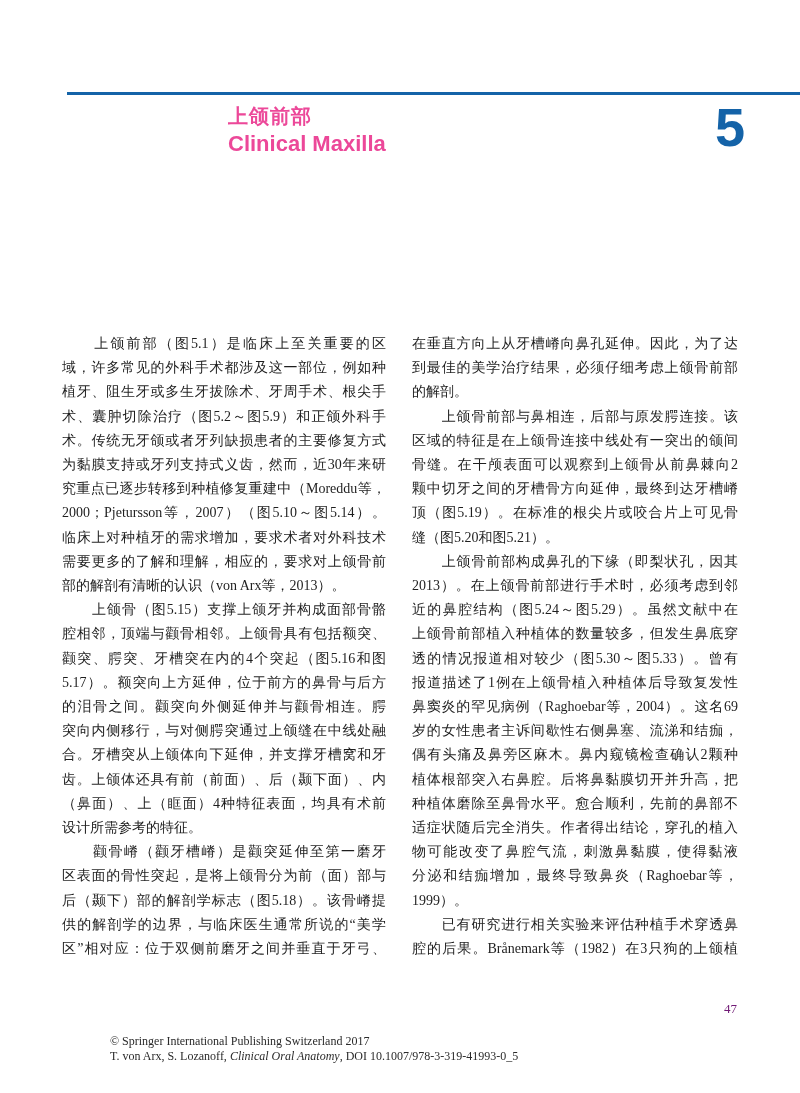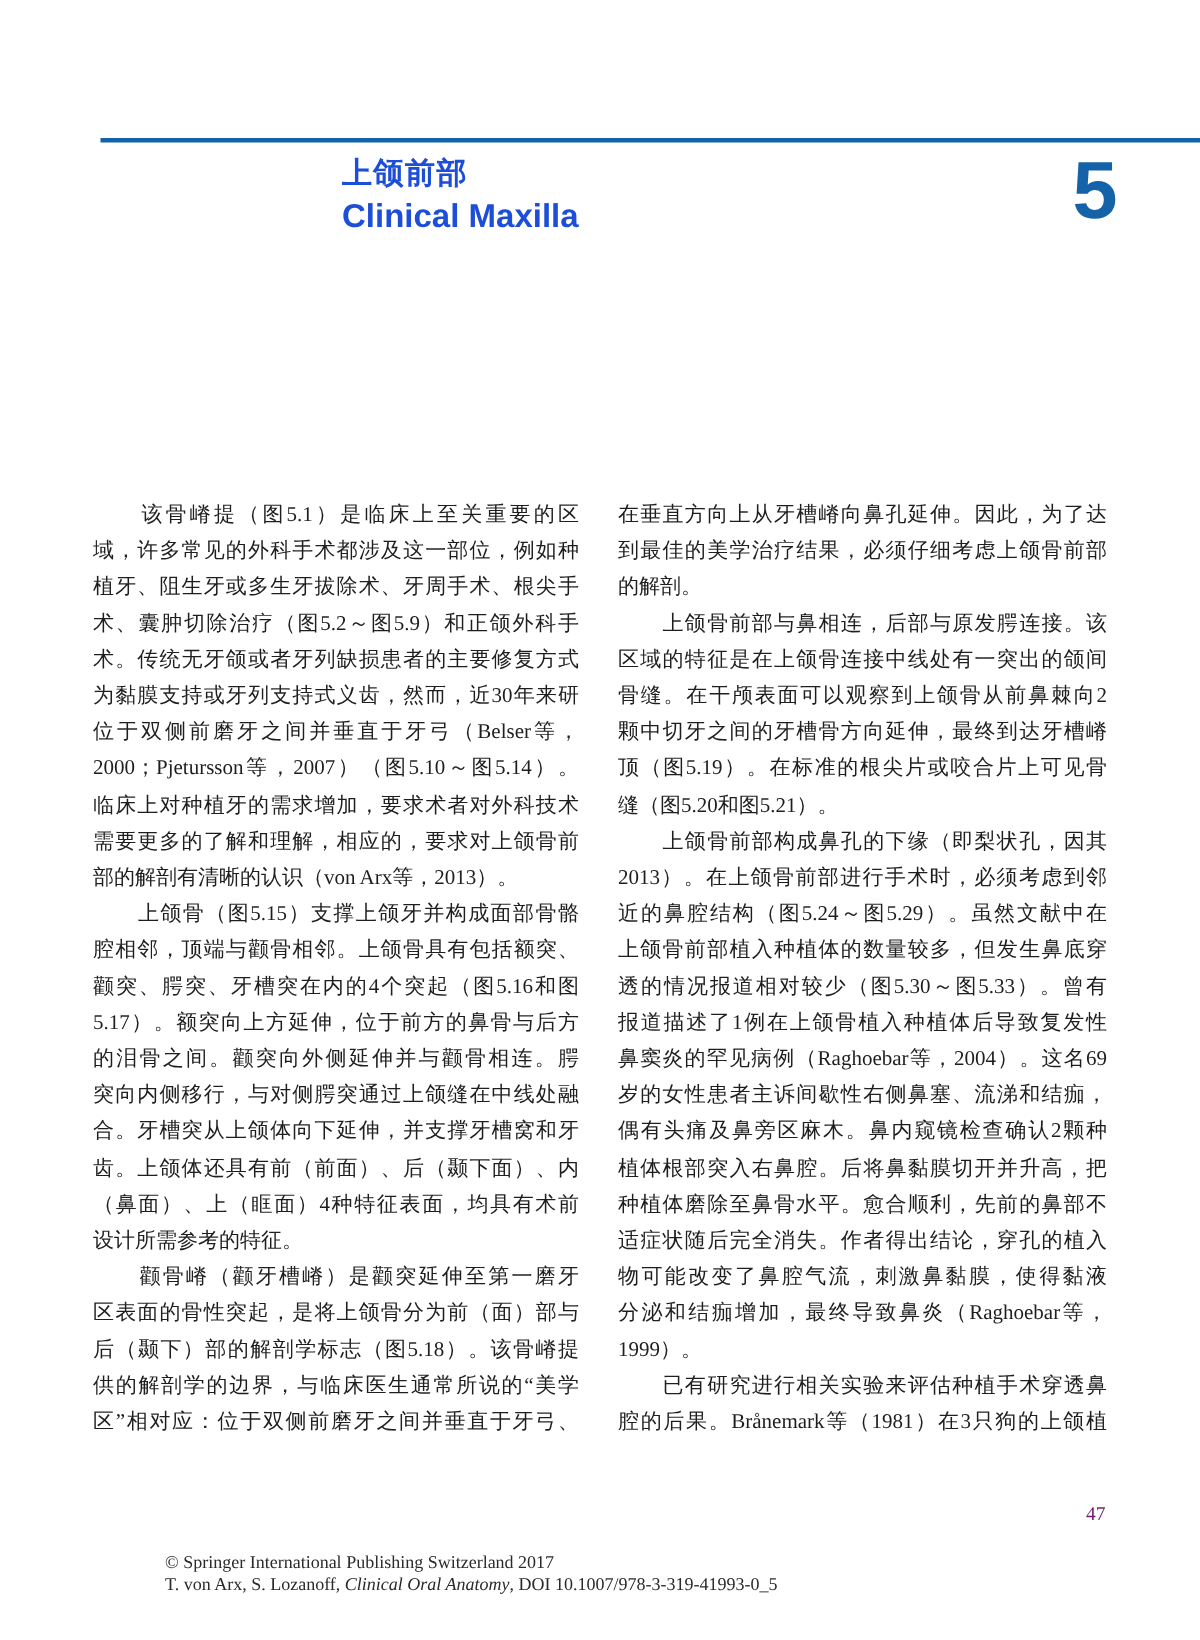--- a/index.html
+++ b/index.html
@@ -10,21 +10,21 @@
     font-family:"Liberation Serif","DejaVu Serif",serif;
     overflow:hidden;
   }
   
   .chapter-rule {
     position:absolute; left:67px; right:0; top:92px; height:3px;
     background:#1463a8;
   }
   .titles {
     position:absolute; left:228px; top:103px;
-    color:#1d4ed8;
+    color:#ec4899;
     font-family:"Liberation Sans","DejaVu Sans",sans-serif;
     font-weight:bold;
   }
   .title-zh { font-size:20px; line-height:27px; letter-spacing:1px; }
   .title-en { font-size:22px; line-height:28px; }
   .chapter-num {
     position:absolute; top:99px; right:55px;
     color:#1463a8;
     font-family:"Liberation Sans","DejaVu Sans",sans-serif;
     font-weight:bold; font-size:54px; line-height:56px;
@@ -57,27 +57,27 @@
   <div class="chapter-rule"></div>
 
   <div class="titles">
     <div class="title-zh">上颌前部</div>
     <div class="title-en">Clinical Maxilla</div>
   </div>
 
   <div class="chapter-num">5</div>
 
   <section class="col col-left">
-      <div class="line">　　该骨嵴提（图5.1）是临床上至关重要的区</div>
+      <div class="line">　　上颌前部（图5.1）是临床上至关重要的区</div>
       <div class="line">域，许多常见的外科手术都涉及这一部位，例如种</div>
       <div class="line">植牙、阻生牙或多生牙拔除术、牙周手术、根尖手</div>
       <div class="line">术、囊肿切除治疗（图5.2～图5.9）和正颌外科手</div>
       <div class="line">术。传统无牙颌或者牙列缺损患者的主要修复方式</div>
       <div class="line">为黏膜支持或牙列支持式义齿，然而，近30年来研</div>
-      <div class="line">位于双侧前磨牙之间并垂直于牙弓（Belser等，</div>
+      <div class="line">究重点已逐步转移到种植修复重建中（Moreddu等，</div>
       <div class="line">2000；Pjetursson等，2007）（图5.10～图5.14）。</div>
       <div class="line">临床上对种植牙的需求增加，要求术者对外科技术</div>
       <div class="line">需要更多的了解和理解，相应的，要求对上颌骨前</div>
       <div class="line end">部的解剖有清晰的认识（von Arx等，2013）。</div>
       <div class="line">　　上颌骨（图5.15）支撑上颌牙并构成面部骨骼</div>
       <div class="line">腔相邻，顶端与颧骨相邻。上颌骨具有包括额突、</div>
       <div class="line">颧突、腭突、牙槽突在内的4个突起（图5.16和图</div>
       <div class="line">5.17）。额突向上方延伸，位于前方的鼻骨与后方</div>
       <div class="line">的泪骨之间。颧突向外侧延伸并与颧骨相连。腭</div>
       <div class="line">突向内侧移行，与对侧腭突通过上颌缝在中线处融</div>
@@ -110,21 +110,21 @@
       <div class="line">鼻窦炎的罕见病例（Raghoebar等，2004）。这名69</div>
       <div class="line">岁的女性患者主诉间歇性右侧鼻塞、流涕和结痂，</div>
       <div class="line">偶有头痛及鼻旁区麻木。鼻内窥镜检查确认2颗种</div>
       <div class="line">植体根部突入右鼻腔。后将鼻黏膜切开并升高，把</div>
       <div class="line">种植体磨除至鼻骨水平。愈合顺利，先前的鼻部不</div>
       <div class="line">适症状随后完全消失。作者得出结论，穿孔的植入</div>
       <div class="line">物可能改变了鼻腔气流，刺激鼻黏膜，使得黏液</div>
       <div class="line">分泌和结痂增加，最终导致鼻炎（Raghoebar等，</div>
       <div class="line end">1999）。</div>
       <div class="line">　　已有研究进行相关实验来评估种植手术穿透鼻</div>
-      <div class="line">腔的后果。Brånemark等（1981）在3只狗的上颌植</div>
+      <div class="line">腔的后果。Brånemark等（1982）在3只狗的上颌植</div>
     </section>
 
   <div class="footer-left">
     <div>© Springer International Publishing Switzerland 2017</div>
     <div><span>T. von Arx, S. Lozanoff, </span><i>Clinical Oral Anatomy</i><span>, DOI 10.1007/978-3-319-41993-0_5</span></div>
   </div>
 
   <div class="page-num">47</div>
 
 </div>

